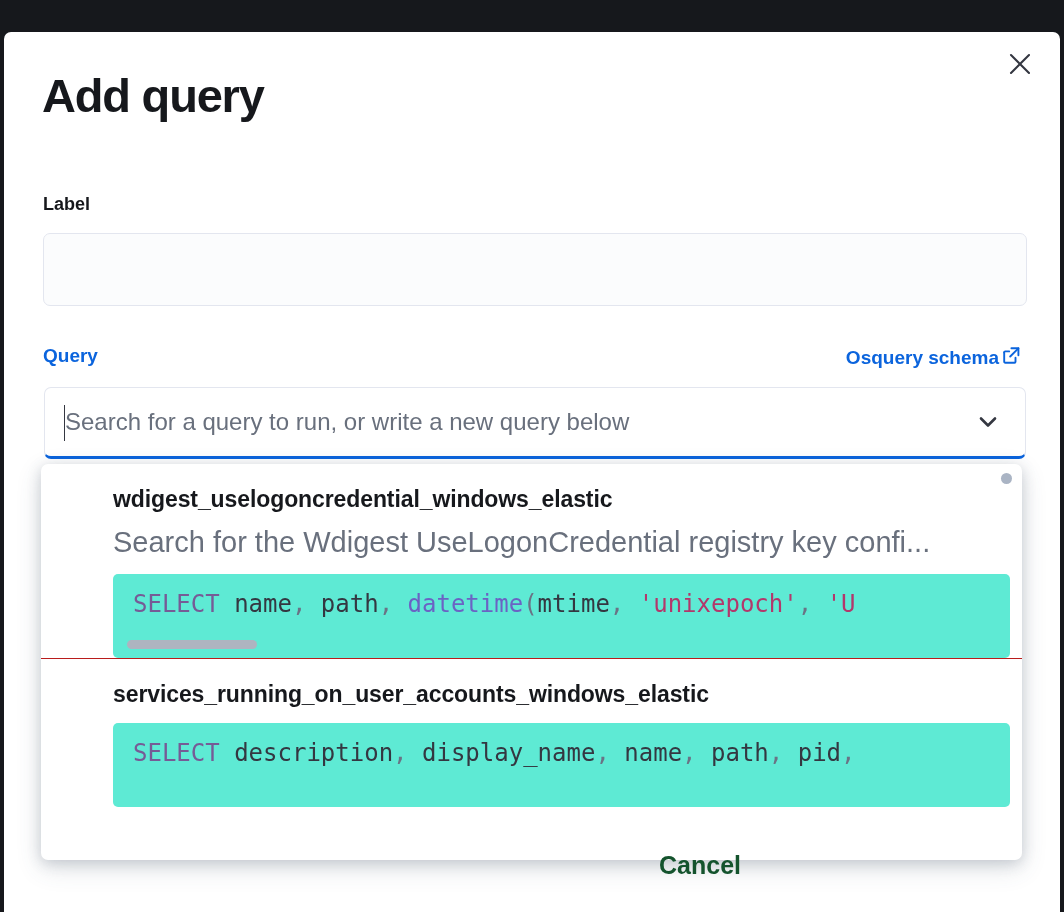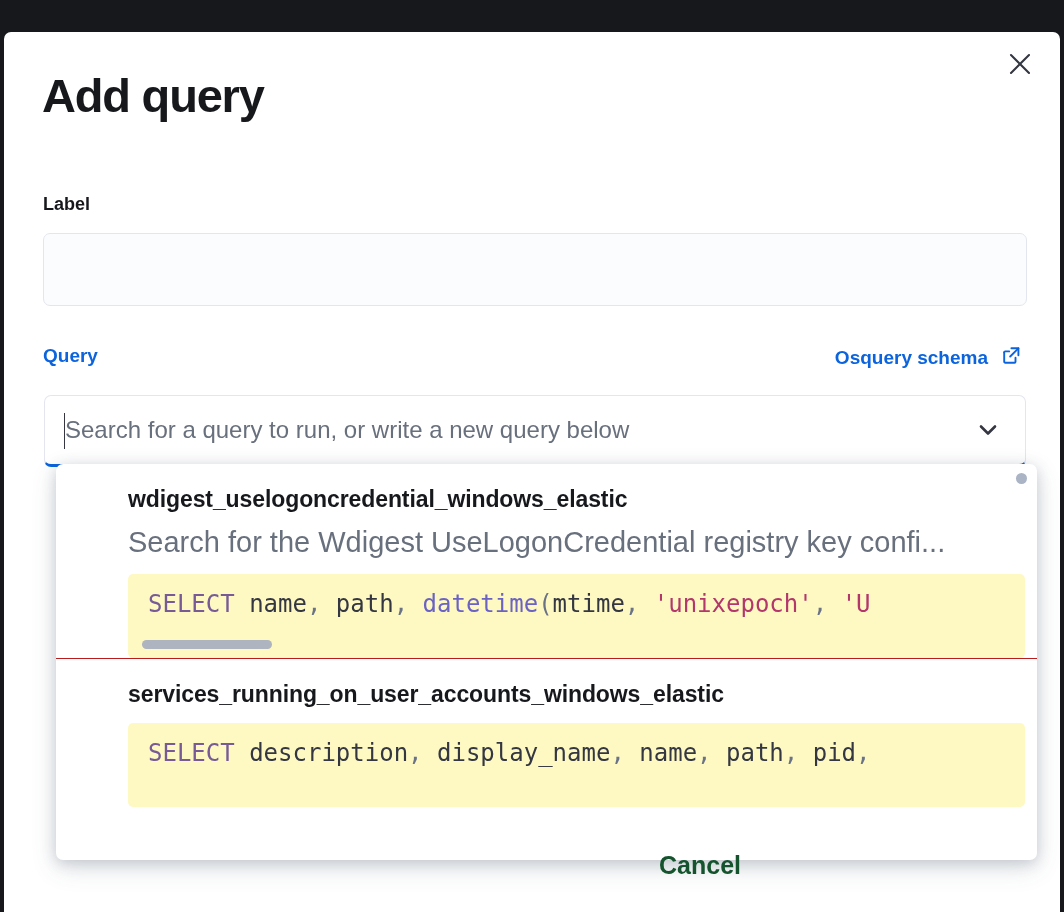--- a/index.html
+++ b/index.html
@@ -72,32 +72,32 @@
   .query-label {
     position: absolute;
     left: 39px; top: 313px;
     font-size: 19px;
     font-weight: 700;
     color: #0b64dd;
   }
   .schema-link {
     position: absolute;
     right: 38px; top: 313px;
-    display: flex; align-items: center; gap: 13px;
+    display: flex; align-items: center; gap: 2px;
     font-size: 19px;
     font-weight: 700;
     color: #0b64dd;
     text-decoration: none;
     cursor: pointer;
   }
 
   
   .combobox {
     position: absolute;
-    left: 40px; top: 363px;
+    left: 40px; top: 355px;
     width: 982px; height: 72px;
     background: #ffffff;
     border: 1px solid #e3e6ef;
     border-radius: 7px;
     border-bottom: 3px solid #0b64dd;
   }
   .combo-text {
     position: absolute;
     left: 20px; top: 0; right: 60px; height: 100%;
     display: flex; align-items: center;
@@ -115,21 +115,21 @@
   .combo-chevron {
     position: absolute;
     right: 22px; top: 0; height: 100%;
     display: flex; align-items: center;
     cursor: pointer;
   }
 
   
   .dropdown {
     position: absolute;
-    left: 52px; top: 432px;
+    left: 37px; top: 432px;
     width: 981px; height: 396px;
     background: #ffffff;
     border-radius: 7px;
     box-shadow: 0 3px 14px rgba(65,78,101,0.22), 0 8px 26px rgba(65,78,101,0.16);
     overflow: hidden;
   }
   .dd-scroll-dot {
     position: absolute;
     right: 10px; top: 9px;
     width: 11px; height: 11px;
@@ -148,21 +148,21 @@
   }
   .dd-desc {
     font-size: 29px;
     color: #69707d;
     padding: 13px 32px 0 72px;
     white-space: nowrap;
     overflow: hidden;
   }
   .dd-code {
     margin: 15px 12px 0 72px;
-    background: #fef9c3;
+    background: #5eead4;
     border-radius: 5px;
     height: 84px;
     position: relative;
     overflow: hidden;
   }
   .dd-code pre {
     margin: 0;
     padding: 17px 0 0 20px;
     font-family: "DejaVu Sans Mono", "Liberation Mono", monospace;
     font-size: 24px;

